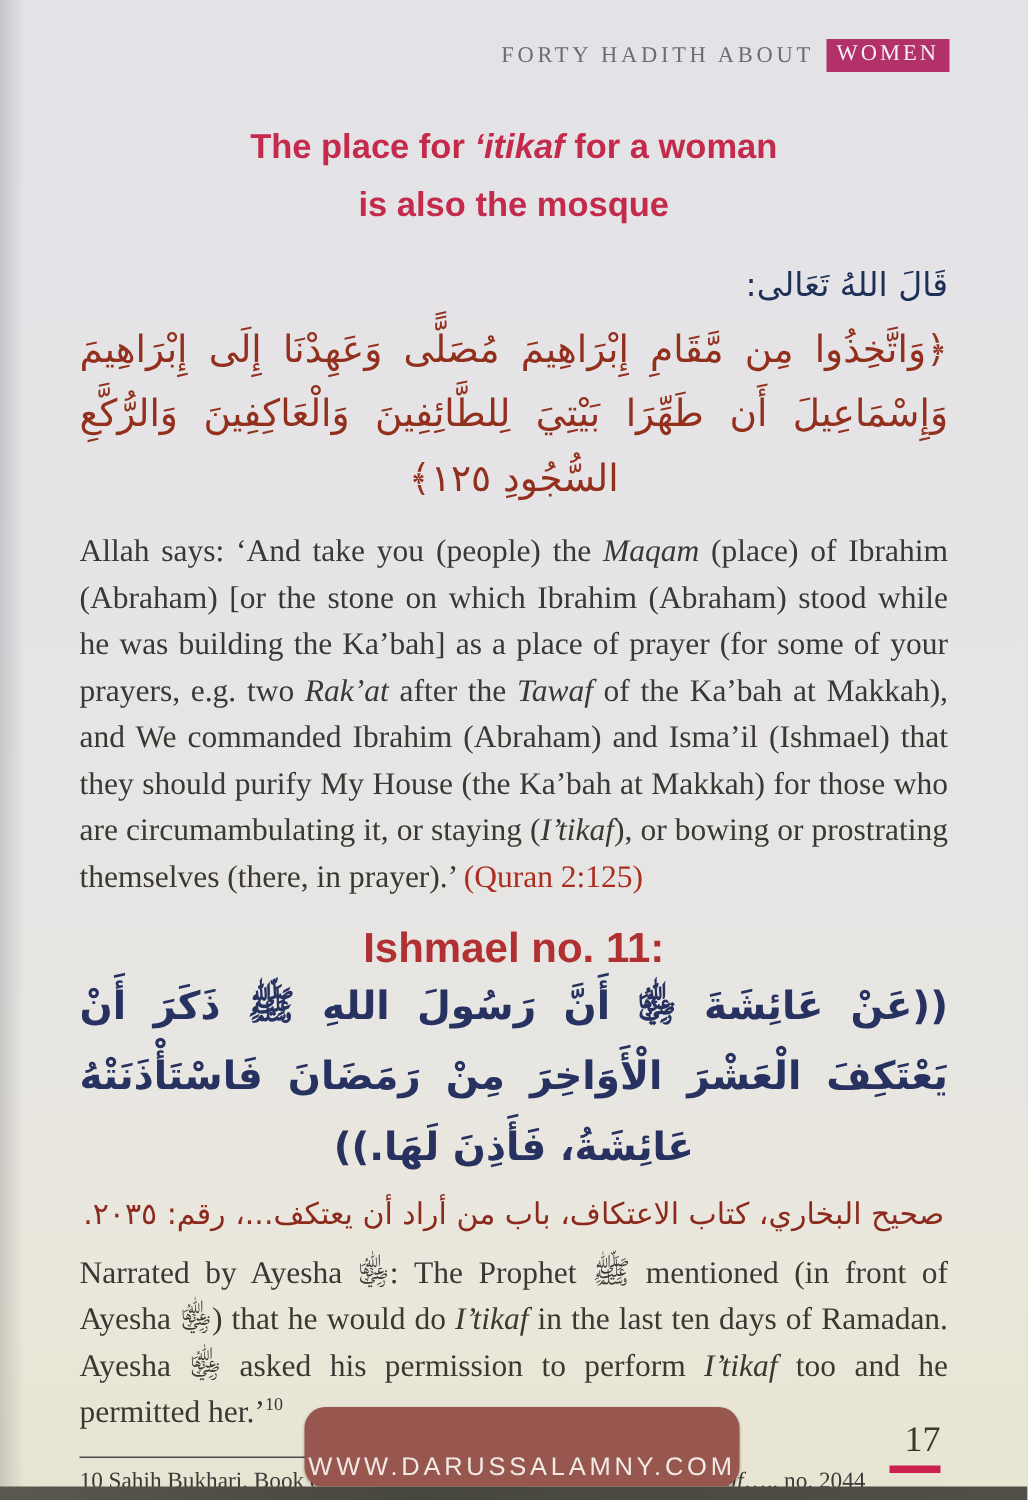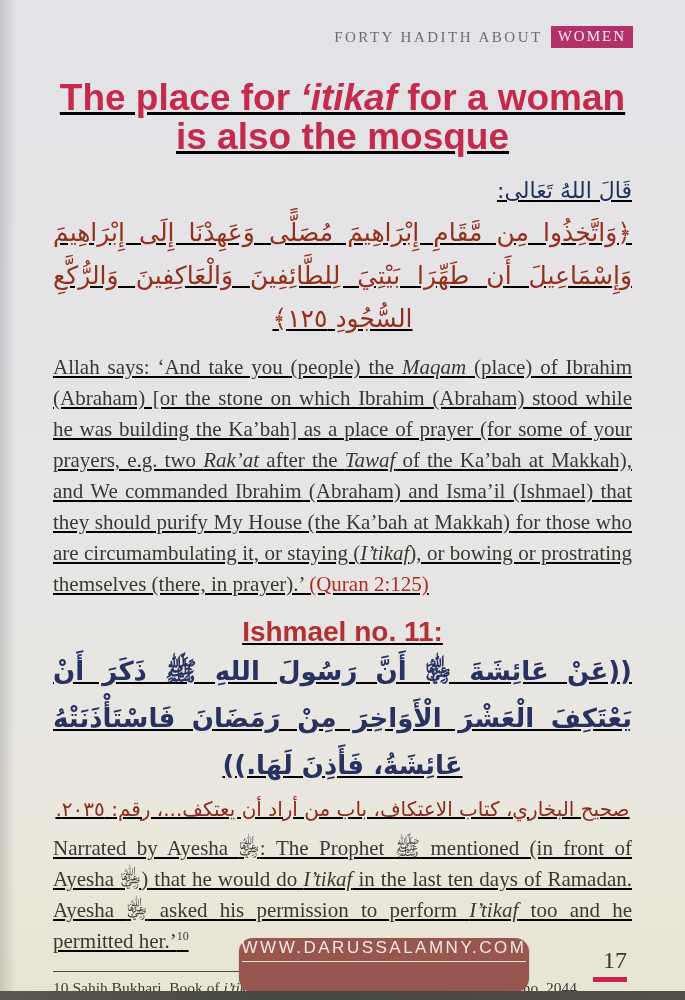--- a/index.html
+++ b/index.html
@@ -7,21 +7,20 @@
     width:685px;height:1000px;
     font-family:"Liberation Serif", serif;
     background:#d8d7d9;
     overflow:hidden;
   }
   .page{
     position:relative;
     width:685px;height:1000px;
     background:linear-gradient(to bottom,#e3e2e6 0%,#e6e4e6 45%,#e8e6e2 70%,#eae7da 88%,#e7e4d2 100%);
     overflow:hidden;
-    text-decoration:underline;
   }
   .page::before{
     content:"";position:absolute;left:0;top:0;bottom:0;width:16px;
     background:linear-gradient(to right,rgba(40,40,48,.16),rgba(40,40,48,0));
     pointer-events:none;
   }
   .bottom-edge{
     position:absolute;left:0;right:0;bottom:0;height:9px;
     background:linear-gradient(to right,#5a584f,#47463f 40%,#514f47);
   }
@@ -39,21 +38,21 @@
   .women-badge{
     background:#b23169;color:#f7eef4;
     font-size:15px;letter-spacing:2px;
     padding:2px 7px 3px;
   }
 
   
   h1.page-title{
     margin:78px 0 0;text-align:center;
     font-family:"Liberation Sans", sans-serif;
-    font-weight:bold;font-size:37px;line-height:39px;
+    font-weight:bold;font-size:23px;line-height:39px;
     color:#c42a4c;
   }
   h1.page-title i{font-style:italic;}
   .tline{display:block;}
 
   
   .arabic{font-family:"DejaVu Sans", sans-serif;margin:0;}
   .quran-intro{
     margin-top:22px;
     font-size:22px;color:#1f3058;
@@ -101,23 +100,22 @@
     font-size:15.5px;line-height:20px;color:#3b3a36;
     text-align:left;
   }
   .footnote i{font-style:italic;}
 
   
   .site-banner{
     position:absolute;left:203px;bottom:8px;
     width:290px;height:54px;
     background:#97564e;border-radius:14px;
-    display:flex;align-items:flex-start;justify-content:center;
+    display:flex;align-items:flex-end;justify-content:center;
     box-shadow:0 1px 2px rgba(0,0,0,.25);
-    margin-left:36px;
   }
   .site-text{
     font-family:"Liberation Sans", sans-serif;
     color:#f2e9e4;font-size:17px;letter-spacing:2.5px;
     border-bottom:1.5px solid rgba(255,255,255,.8);
     padding-bottom:3px;white-space:nowrap;
   }
   .pagenum-wrap{
     position:absolute;right:58px;bottom:18px;
     display:flex;flex-direction:column;align-items:flex-end;

